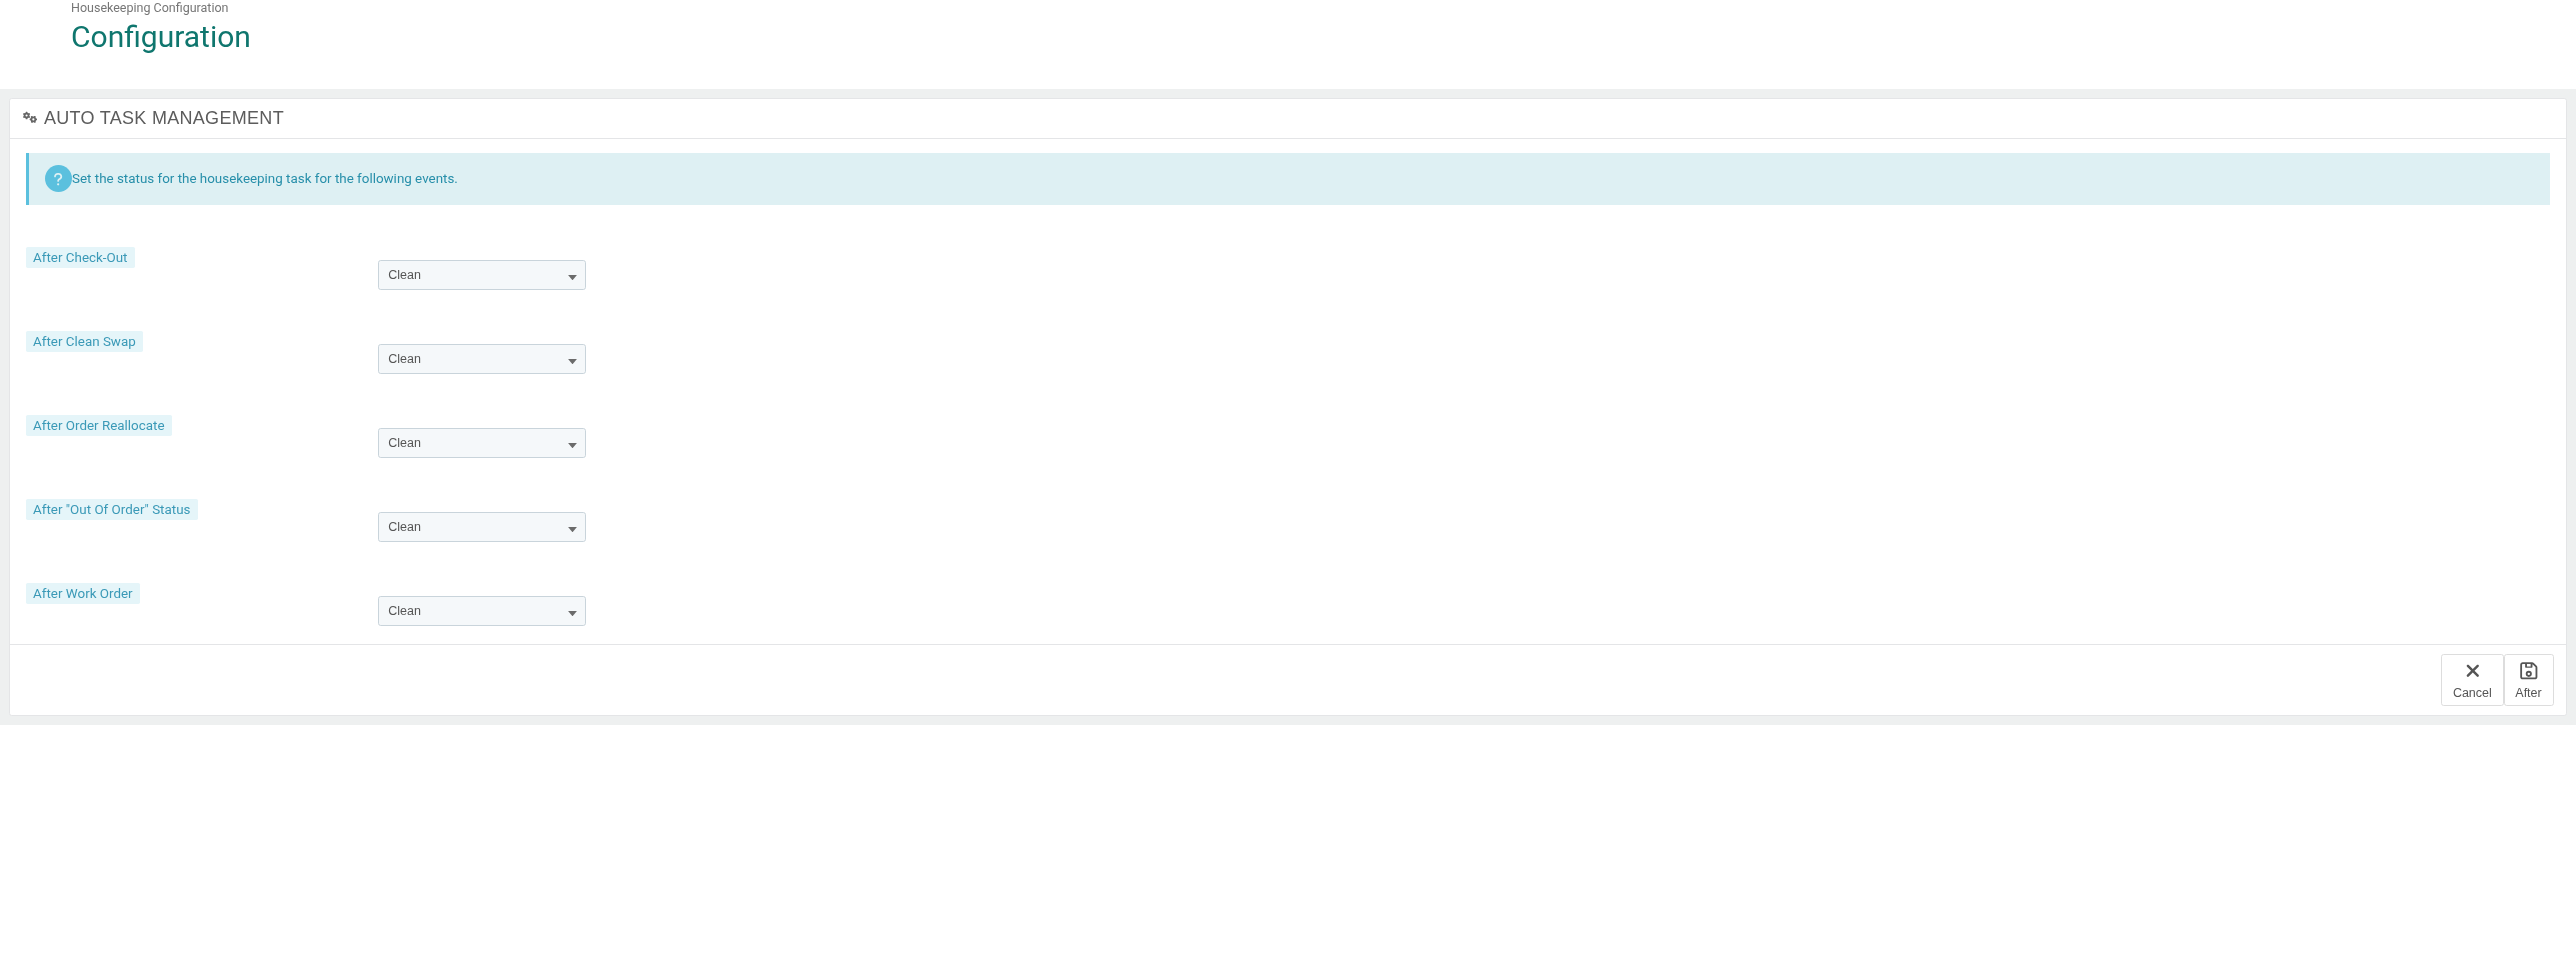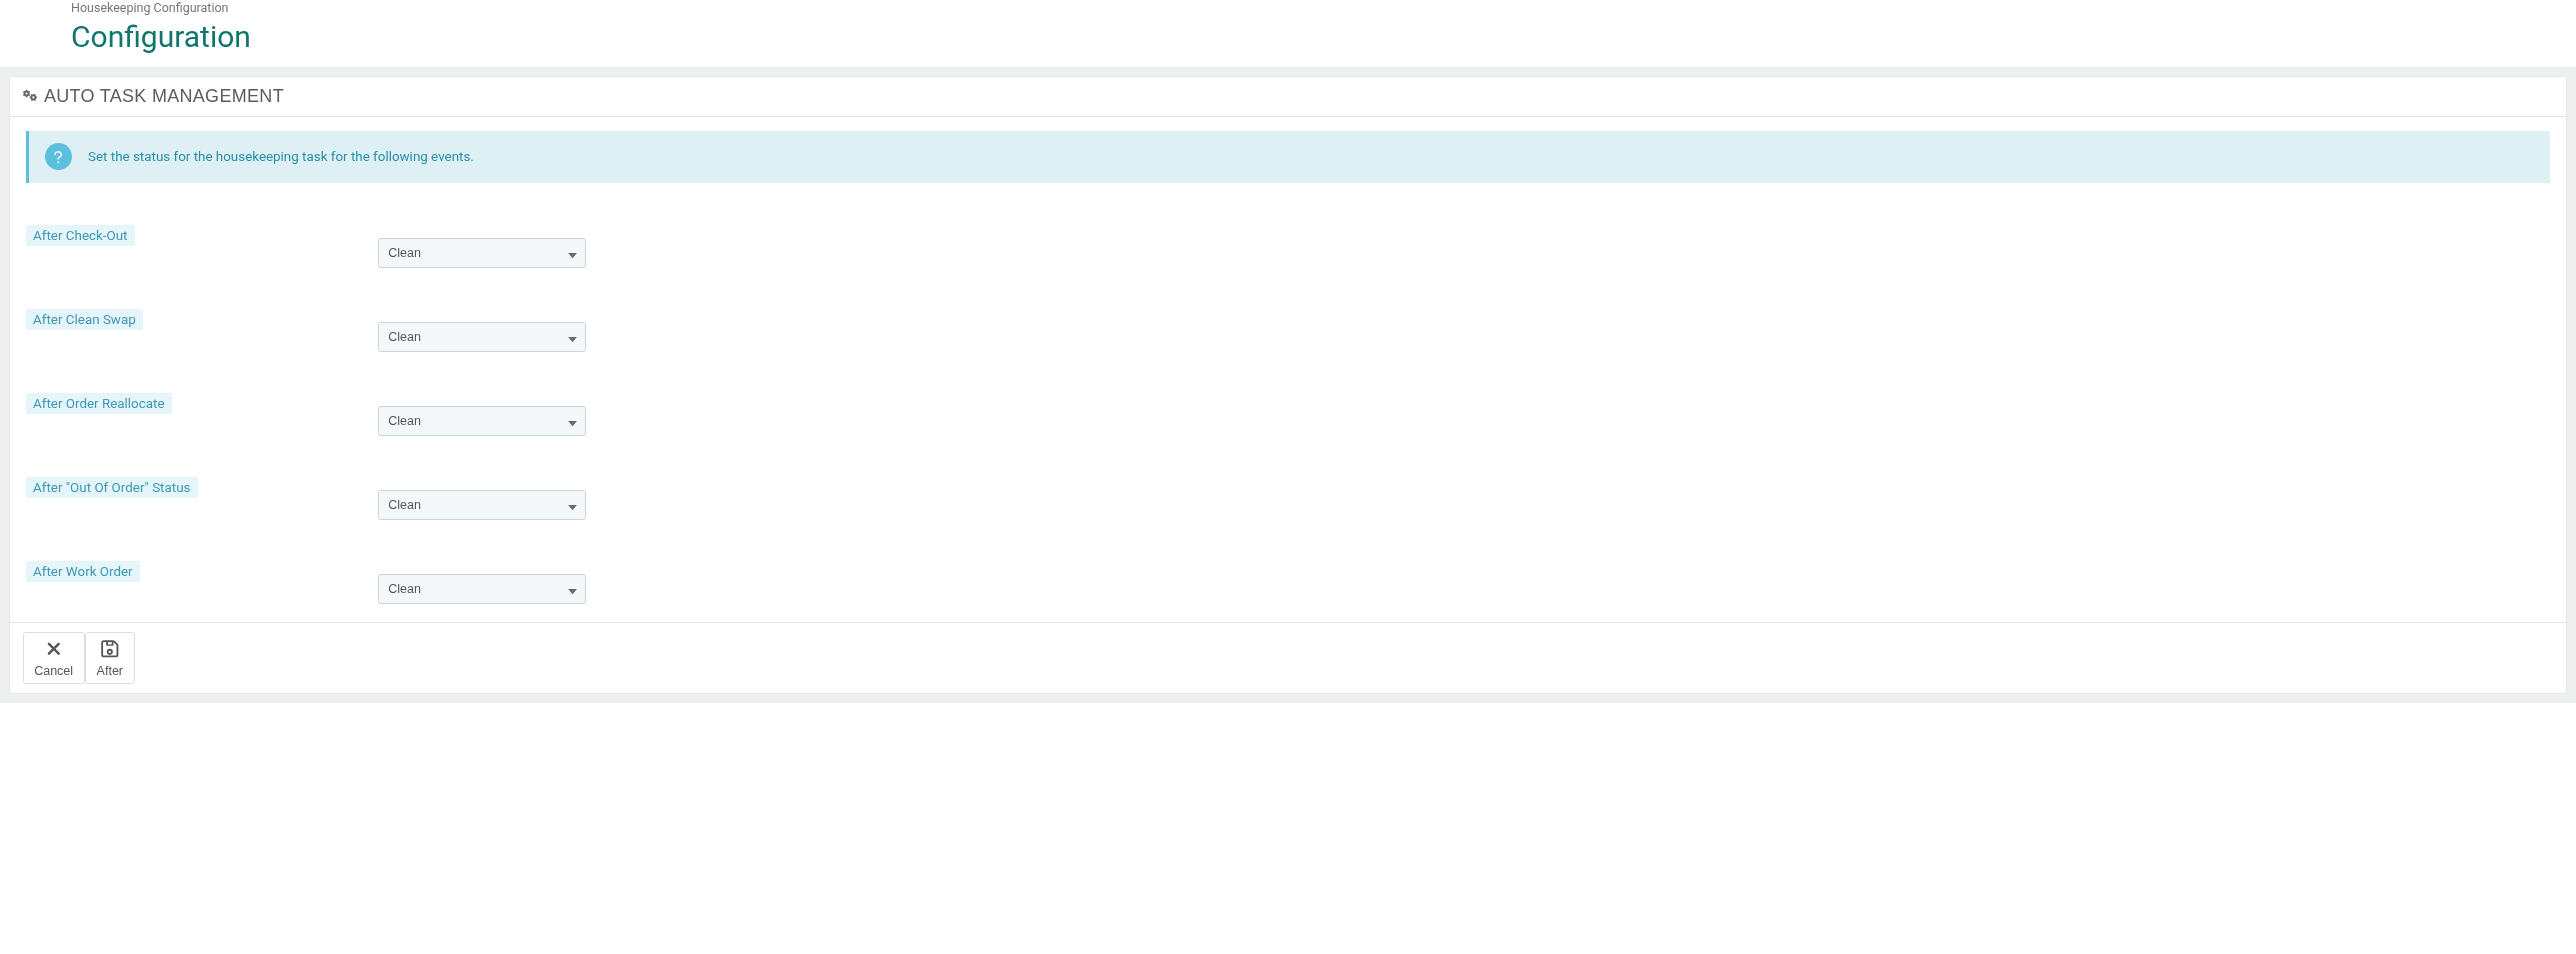--- a/index.html
+++ b/index.html
@@ -6,21 +6,21 @@
       box-sizing: border-box;
       margin: 0;
       padding: 0;
     }
     body {
       font-family: -apple-system, BlinkMacSystemFont, "Segoe UI", Roboto, "Helvetica Neue", Arial, sans-serif;
       background: #fff;
       color: #555;
     }
     .header-area {
-      padding: 0 71px 13px 71px;
+      padding: 0 71px 35px 71px;
     }
     .breadcrumb {
       font-size: 12.5px;
       color: #767676;
       margin-bottom: 3.6px;
     }
     .page-title {
       font-size: 30px;
       font-weight: 400;
       color: #0f766e;
@@ -56,21 +56,21 @@
     }
     .panel-body {
       padding: 14.3px 16px 18px 16px;
     }
     .info-box {
       background: #def0f3;
       border-left: 3.6px solid #5bc0de;
       padding: 12.5px 16px;
       display: flex;
       align-items: center;
-      gap: 16px;
+      gap: 0;
       color: #278faa;
       font-size: 13.4px;
       margin-bottom: 19.6px;
     }
     .info-box .help-icon {
       width: 27px;
       height: 27px;
       border-radius: 50%;
       background: #5bc0de;
       display: flex;
@@ -131,21 +131,21 @@
     }
     .select-wrap .chev svg {
       width: 9px;
       height: 5.3px;
       fill: #6b6b6b;
     }
     .panel-footer {
       border-top: 0.9px solid #e4e5e7;
       padding: 9px 12.5px;
       display: flex;
-      justify-content: flex-start;
+      justify-content: flex-end;
       align-items: stretch;
     }
     .btn {
       background: #fff;
       border: 0.9px solid #ddd;
       border-radius: 2.7px;
       padding: 5.3px 10.7px 5.3px 10.7px;
       cursor: pointer;
       display: flex;
       flex-direction: column;

